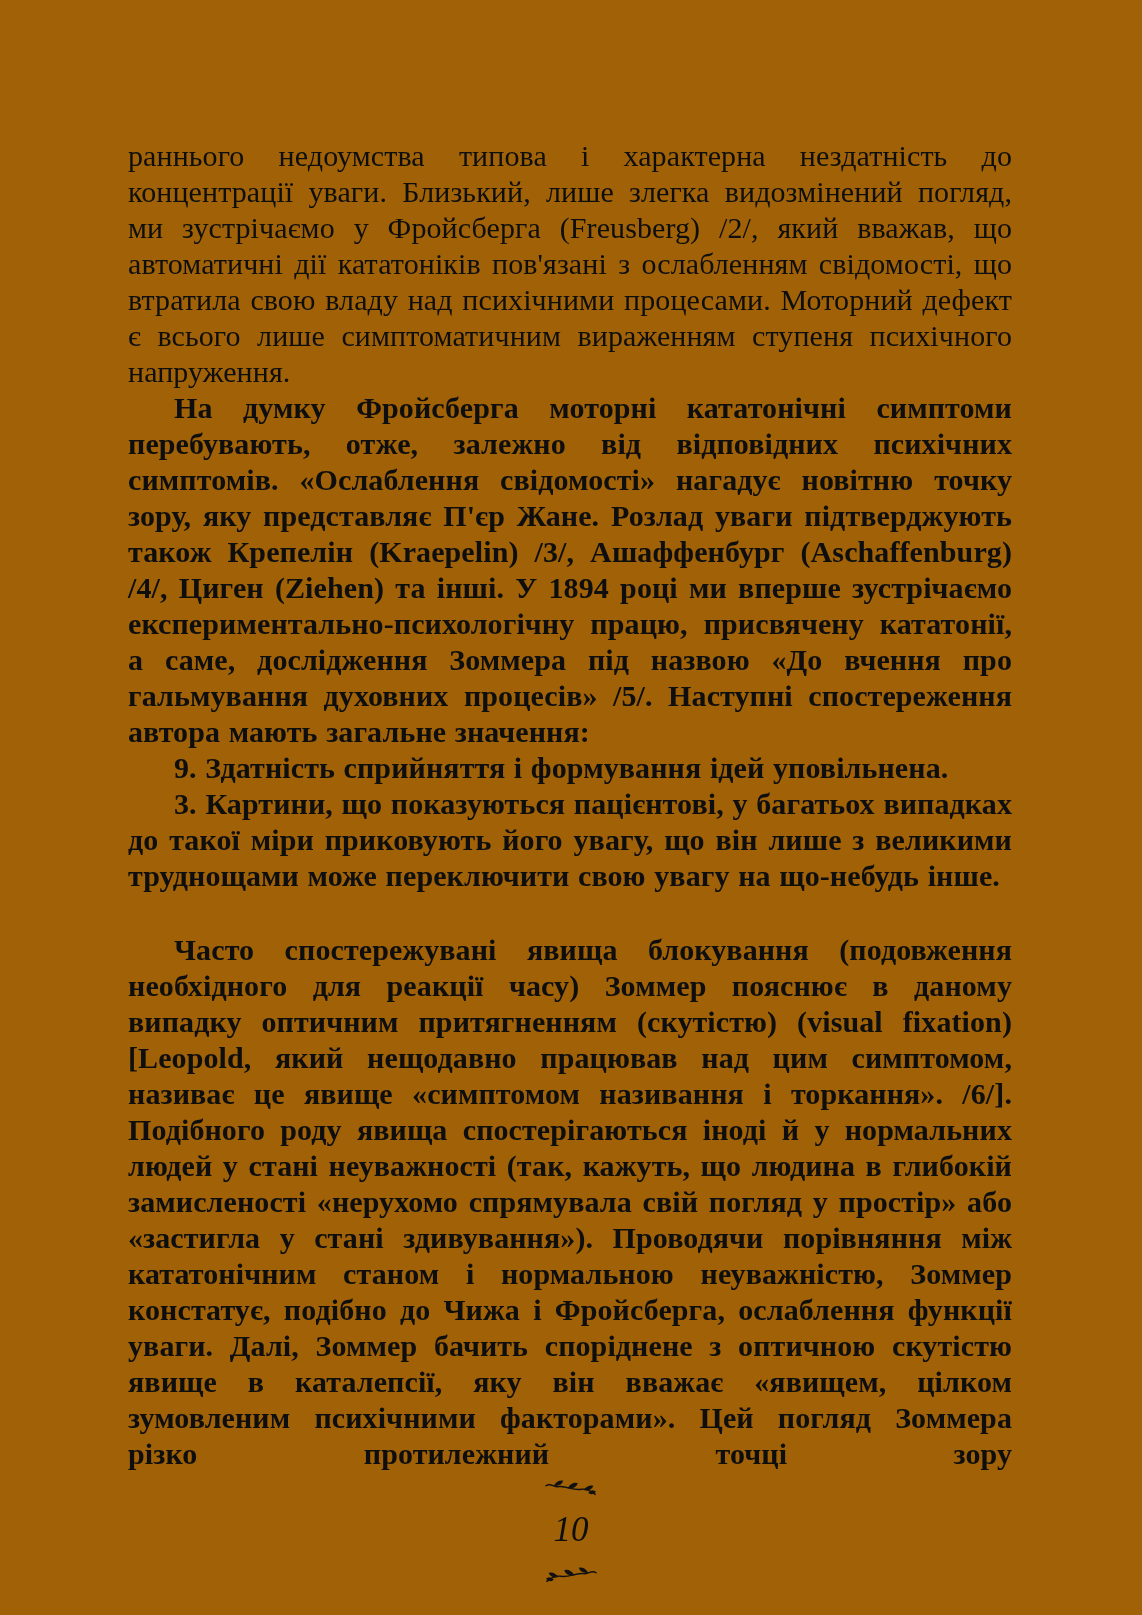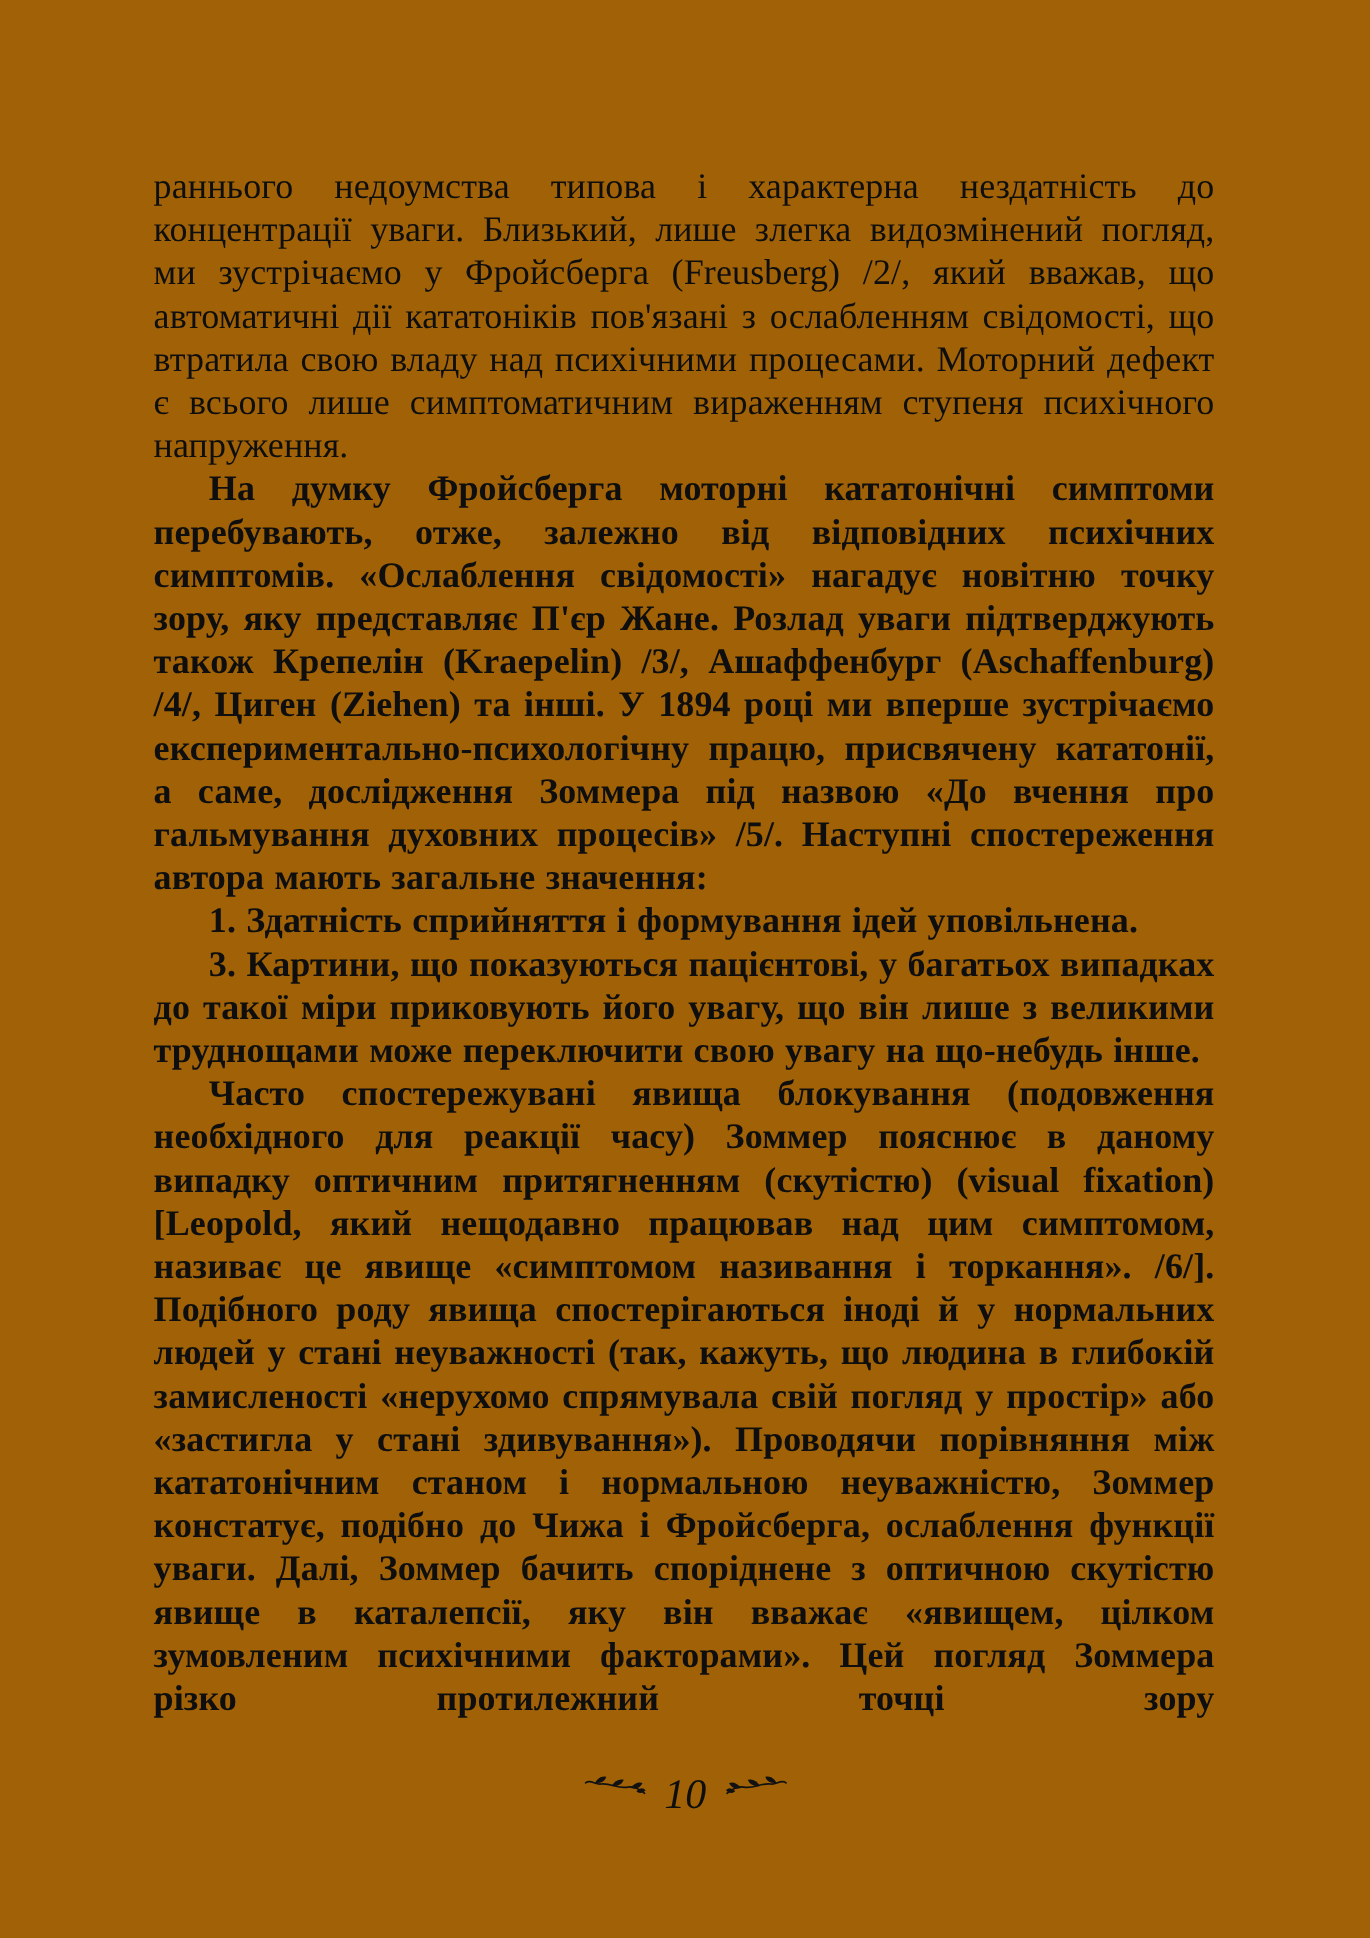--- a/index.html
+++ b/index.html
@@ -21,51 +21,52 @@
     line-height: 36px;
     letter-spacing: 0.1px;
   }
   .para {
     margin: 0;
     text-align: justify;
     word-spacing: 1px;
   }
   .para.indent { text-indent: 46px; font-weight: bold; }
   
-  .para.runon { text-align-last: justify; }
+  .para.runon { text-align-last: justify; margin-top: 38px; }
   .footer {
     position: absolute;
     left: 0;
     top: 1478px;
     width: 100%;
     display: flex;
     justify-content: center;
-    align-items: flex-start;
+    align-items: center;
     gap: 15px;
+    flex-direction: column;
   }
   .page-number {
     font-style: italic;
     font-size: 35px;
     line-height: 1;
     padding-bottom: 3px;
     color: #0e0e0e;
   }
   .ornament { display: block; }
   .ornament svg { display: block; }
   .ornament.right { transform: scaleX(-1); }
 </style>
 </head>
 <body>
 
 <div class="page">
 
   <div class="text-block">
     <p class="para">раннього недоумства типова і характерна нездатність до концентрації уваги. Близький, лише злегка видозмінений погляд, ми зустрічаємо у Фройсберга (Freusberg) /2/, який вважав, що автоматичні дії кататоніків пов'язані з ослабленням свідомості, що втратила свою владу над психічними процесами. Моторний дефект є всього лише симптоматичним вираженням ступеня психічного напруження.</p>
     <p class="para indent">На думку Фройсберга моторні кататонічні симптоми перебувають, отже, залежно від відповідних психічних симптомів. «Ослаблення свідомості» нагадує новітню точку зору, яку представляє П'єр Жане. Розлад уваги підтверджують також Крепелін (Kraepelin) /3/, Ашаффенбург (Aschaffenburg) /4/, Циген (Ziehen) та інші. У 1894 році ми вперше зустрічаємо експериментально-психологічну працю, присвячену кататонії, а саме, дослідження Зоммера під назвою «До вчення про гальмування духовних процесів» /5/. Наступні спостереження автора мають загальне значення:</p>
-    <p class="para indent">1. Здатність сприйняття і формування ідей уповільнена.</p>
+    <p class="para indent">9. Здатність сприйняття і формування ідей уповільнена.</p>
     <p class="para indent">3. Картини, що показуються пацієнтові, у багатьох випадках до такої міри приковують його увагу, що він лише з великими труднощами може переключити свою увагу на що-небудь інше.</p>
     <p class="para indent runon">Часто спостережувані явища блокування (подовження необхідного для реакції часу) Зоммер пояснює в даному випадку оптичним притягненням (скутістю) (visual fixation) [Leopold, який нещодавно працював над цим симптомом, називає це явище «симптомом називання і торкання». /6/]. Подібного роду явища спостерігаються іноді й у нормальних людей у стані неуважності (так, кажуть, що людина в глибокій замисленості «нерухомо спрямувала свій погляд у простір» або «застигла у стані здивування»). Проводячи порівняння між кататонічним станом і нормальною неуважністю, Зоммер констатує, подібно до Чижа і Фройсберга, ослаблення функції уваги. Далі, Зоммер бачить споріднене з оптичною скутістю явище в каталепсії, яку він вважає «явищем, цілком зумовленим психічними факторами». Цей погляд Зоммера різко протилежний точці зору</p>
   </div>
 
   <div class="footer">
     <span class="ornament left">
       <svg viewBox="0 0 60 22" width="52" height="19" xmlns="http://www.w3.org/2000/svg" aria-hidden="true">
         <g fill="#111111" stroke="#111111">
           <path d="M1 9 C6 5 10 11 16 10 C26 9 32 15 42 13 C48 12 53 15 58 19" fill="none" stroke-width="1.6" stroke-linecap="round"></path>
           <path d="M10 9 Q14 2 21 3 Q19 10 10 9 Z" stroke="none"></path>

